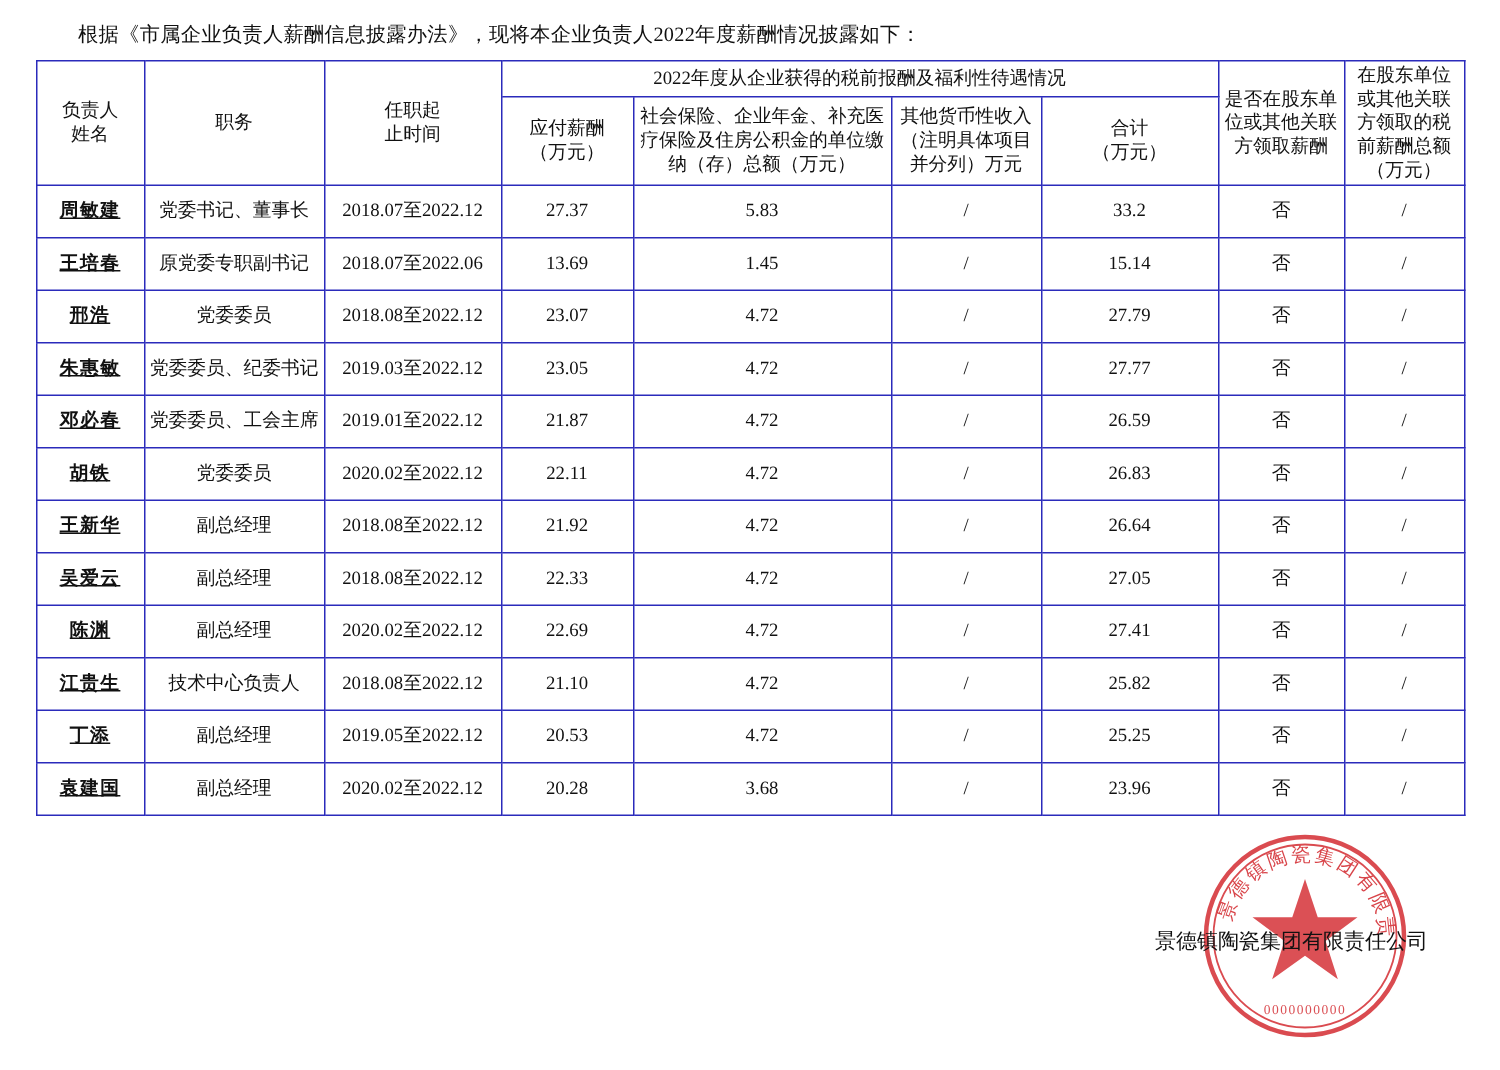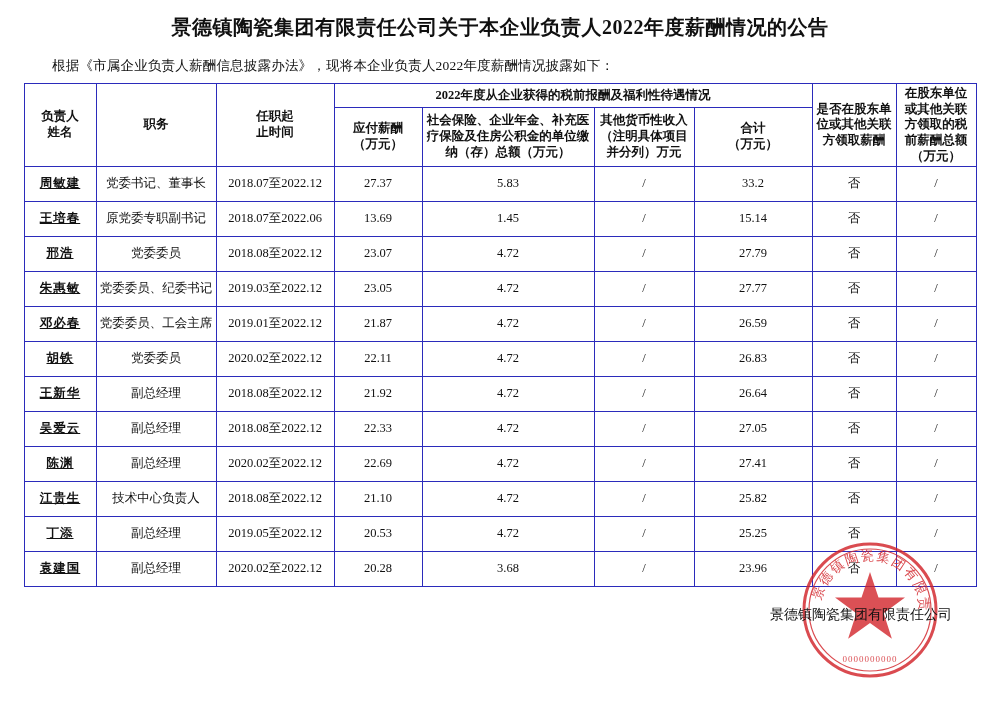--- a/index.html
+++ b/index.html
@@ -48,21 +48,21 @@
     border: 1px solid #2b2bbb;
     text-align: center;
     vertical-align: middle;
     font-size: 12.5px;
     color: #111111;
     padding: 2px 3px;
     line-height: 1.25;
     box-sizing: border-box;
   }
   table.pay-table th {
-    font-weight: bold;
+    font-weight: normal;
     font-size: 12.5px;
   }
   .th-tall {
     height: 36px;
   }
   .col-name { width: 72px; }
   .col-post { width: 120px; }
   .col-term { width: 118px; }
   .col-pay  { width: 88px; }
   .col-ins  { width: 172px; }
@@ -116,21 +116,20 @@
   }
   .sign-block div {
     white-space: nowrap;
   }
 </style>
 </head>
 <body>
 
 <div class="page">
 
-  <div class="doc-title">景德镇陶瓷集团有限责任公司关于本企业负责人2022年度薪酬情况的公告</div>
 
   <div class="intro">根据《市属企业负责人薪酬信息披露办法》，现将本企业负责人2022年度薪酬情况披露如下：</div>
 
   <table class="pay-table">
     <colgroup>
       <col class="col-name">
       <col class="col-post">
       <col class="col-term">
       <col class="col-pay">
       <col class="col-ins">

